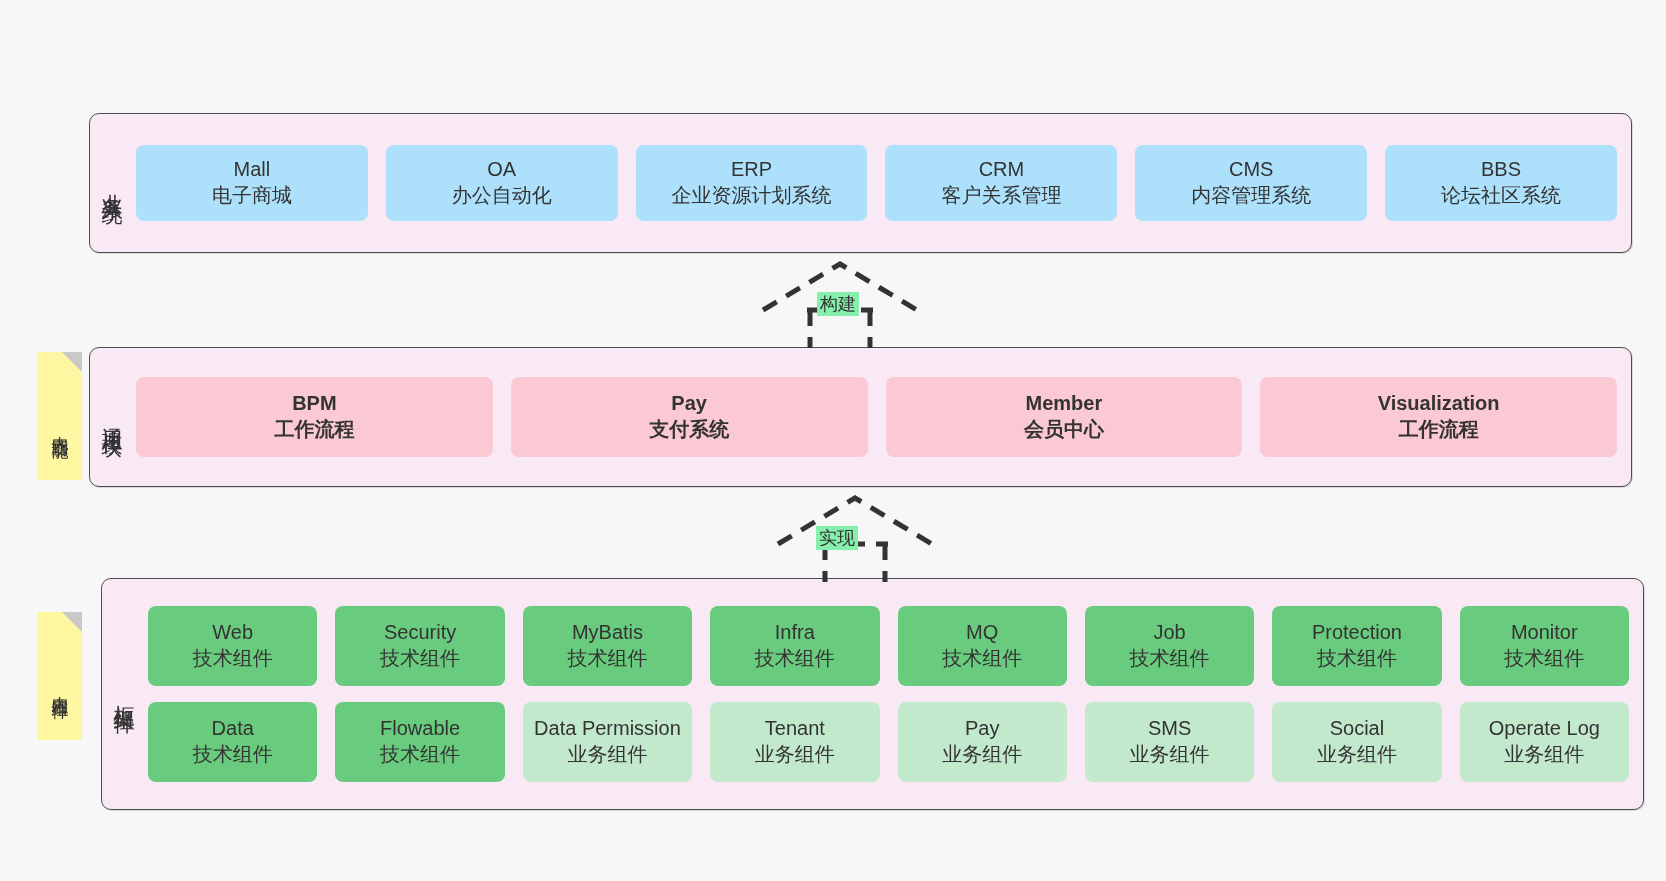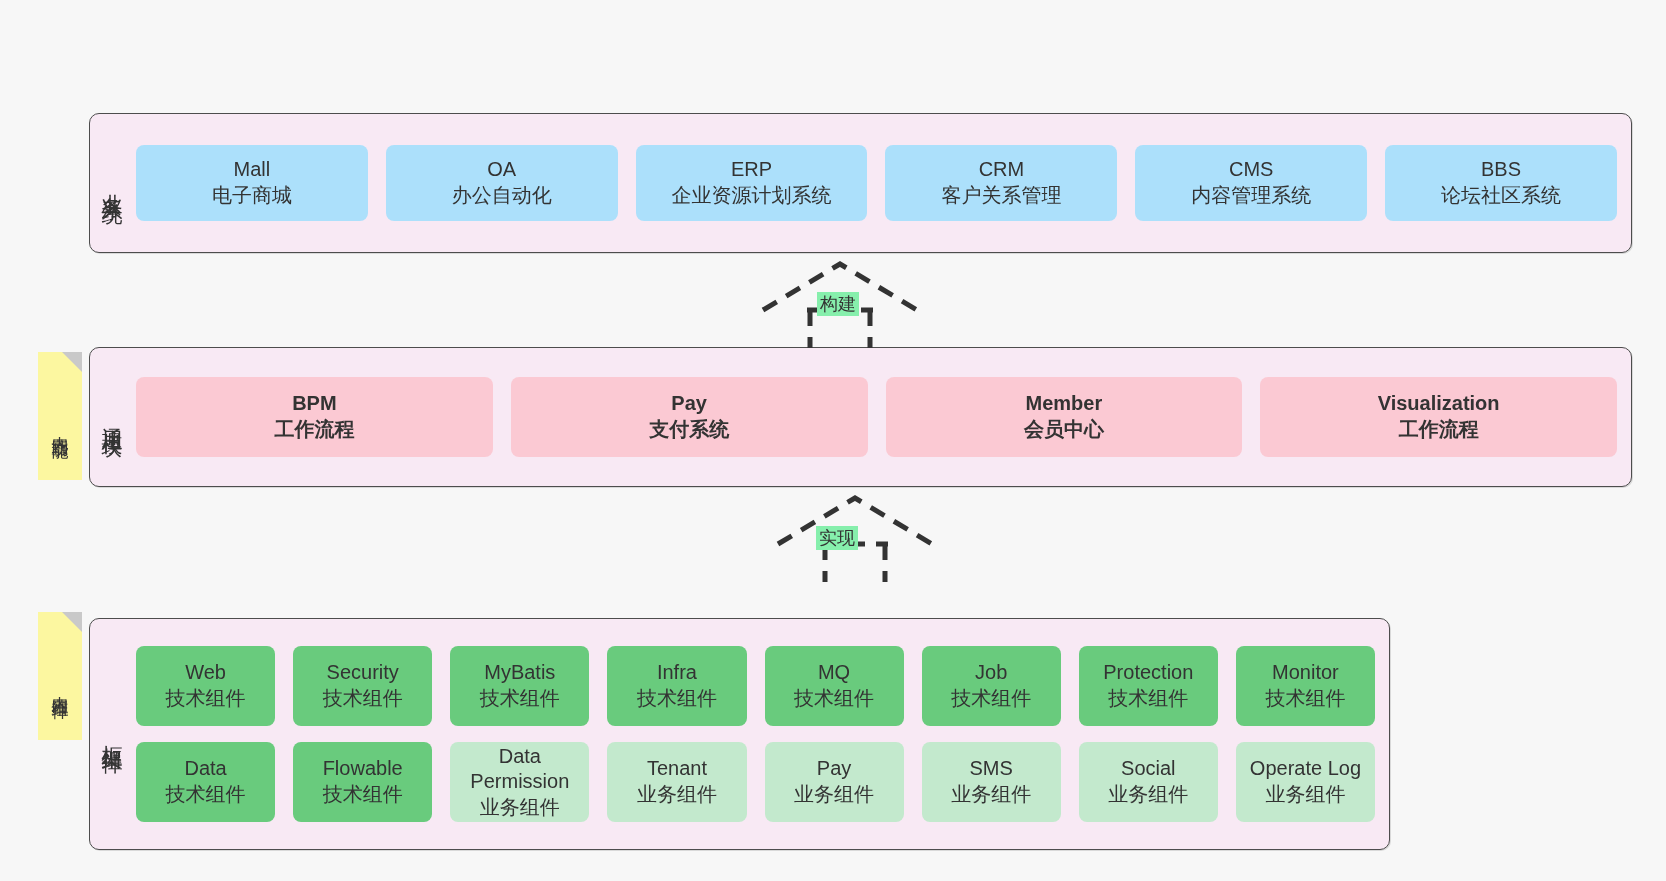--- a/index.html
+++ b/index.html
@@ -69,21 +69,21 @@
   .node .en { display: block; }
   .node .cn { display: block; }
 
   
   #layer-business { left: 89px;  top: 113px; width: 1543px; height: 140px; }
   #layer-business .node { height: 76px; }
 
   #layer-modules  { left: 89px;  top: 347px; width: 1543px; height: 140px; }
   #layer-modules .node { height: 80px; }
 
-  #layer-framework{ left: 89px;  top: 578px; width: 1301px; height: 232px; margin-top: 40px; }
+  #layer-framework{ left: 101px;  top: 578px; width: 1543px; height: 232px; }
   #layer-framework .node { height: 80px; }
 
   
   .c-blue       { background: #ace0fb; }
   .c-red        { background: #f4696e; }
   .c-pink       { background: #fbc9d3; font-weight: bold; }
   .c-green      { background: #69cb7d; }
   .c-green-soft { background: #c3e9cd; text-align: center; }
 
   

